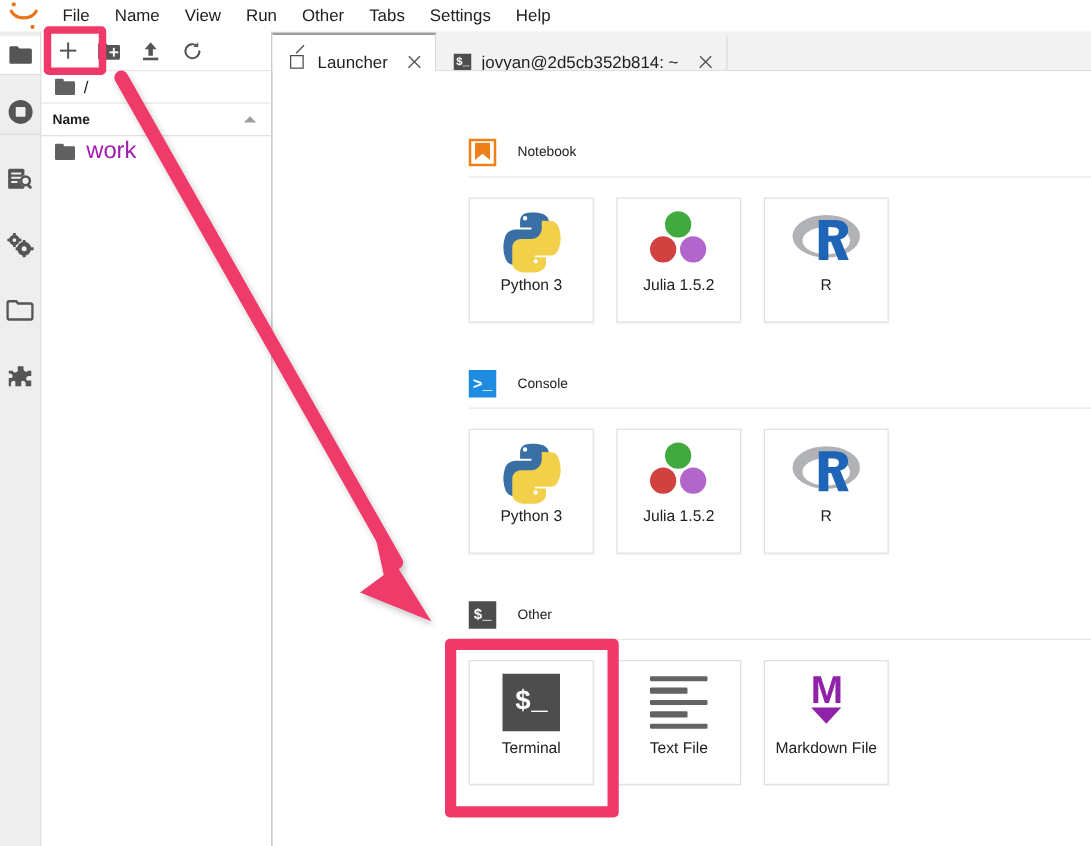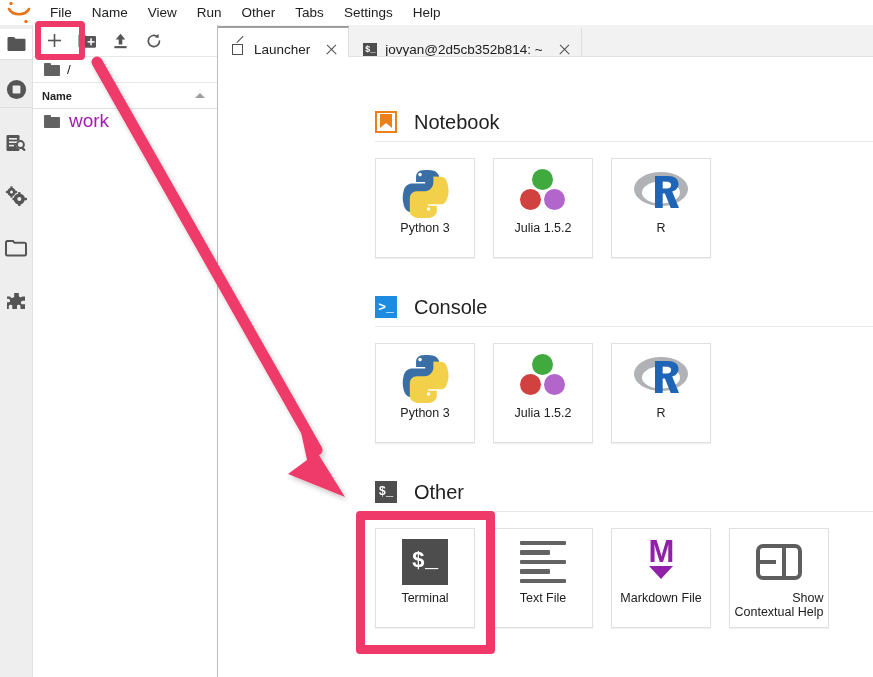--- a/index.html
+++ b/index.html
@@ -273,21 +273,21 @@
     left: 0;
     width: 655px;
   }
   .section-header {
     display: flex;
     align-items: center;
     padding-left: 157px;
     height: 38px;
   }
   .section-title {
-    font-size: 20px;
+    font-size: 11px;
     color: #212121;
     margin-left: 17px;
     font-weight: normal;
   }
   .section-rule {
     height: 1px;
     background: #e8e8e8;
     margin-left: 157px;
   }
   .card-row {
@@ -312,21 +312,21 @@
   .card-icon {
     height: 58px;
     display: flex;
     align-items: center;
     justify-content: center;
     margin-top: 4px;
   }
   .card-label {
     font-size: 12.5px;
     color: #212121;
-    text-align: right;
+    text-align: left;
     line-height: 14px;
     padding: 0 4px;
   }
 
   
   .icon-notebook-sec {
     width: 22px; height: 22px;
     border: 2px solid #ee8019;
     box-sizing: border-box;
     position: relative;
@@ -749,32 +749,20 @@
         <div class="card">
           <div class="card-icon">
             <span class="icon-markdown-card">
               <span class="md-m">M</span>
               <span class="md-tri"></span>
             </span>
           </div>
           <div class="card-label">Markdown File</div>
         </div>
 
-        <div class="card">
-          <div class="card-icon">
-            <span class="icon-help-card">
-              <span class="hl-div-v"></span>
-              <span class="hl-div-h"></span>
-            </span>
-          </div>
-          <div class="card-label">
-            <span>Show</span><br>
-            <span>Contextual Help</span>
-          </div>
-        </div>
 
       </div>
     </div>
 
   </div>
 </div>
 
 <div id="annotations">
 
   <div class="hl-box" id="hl-plus"></div>

